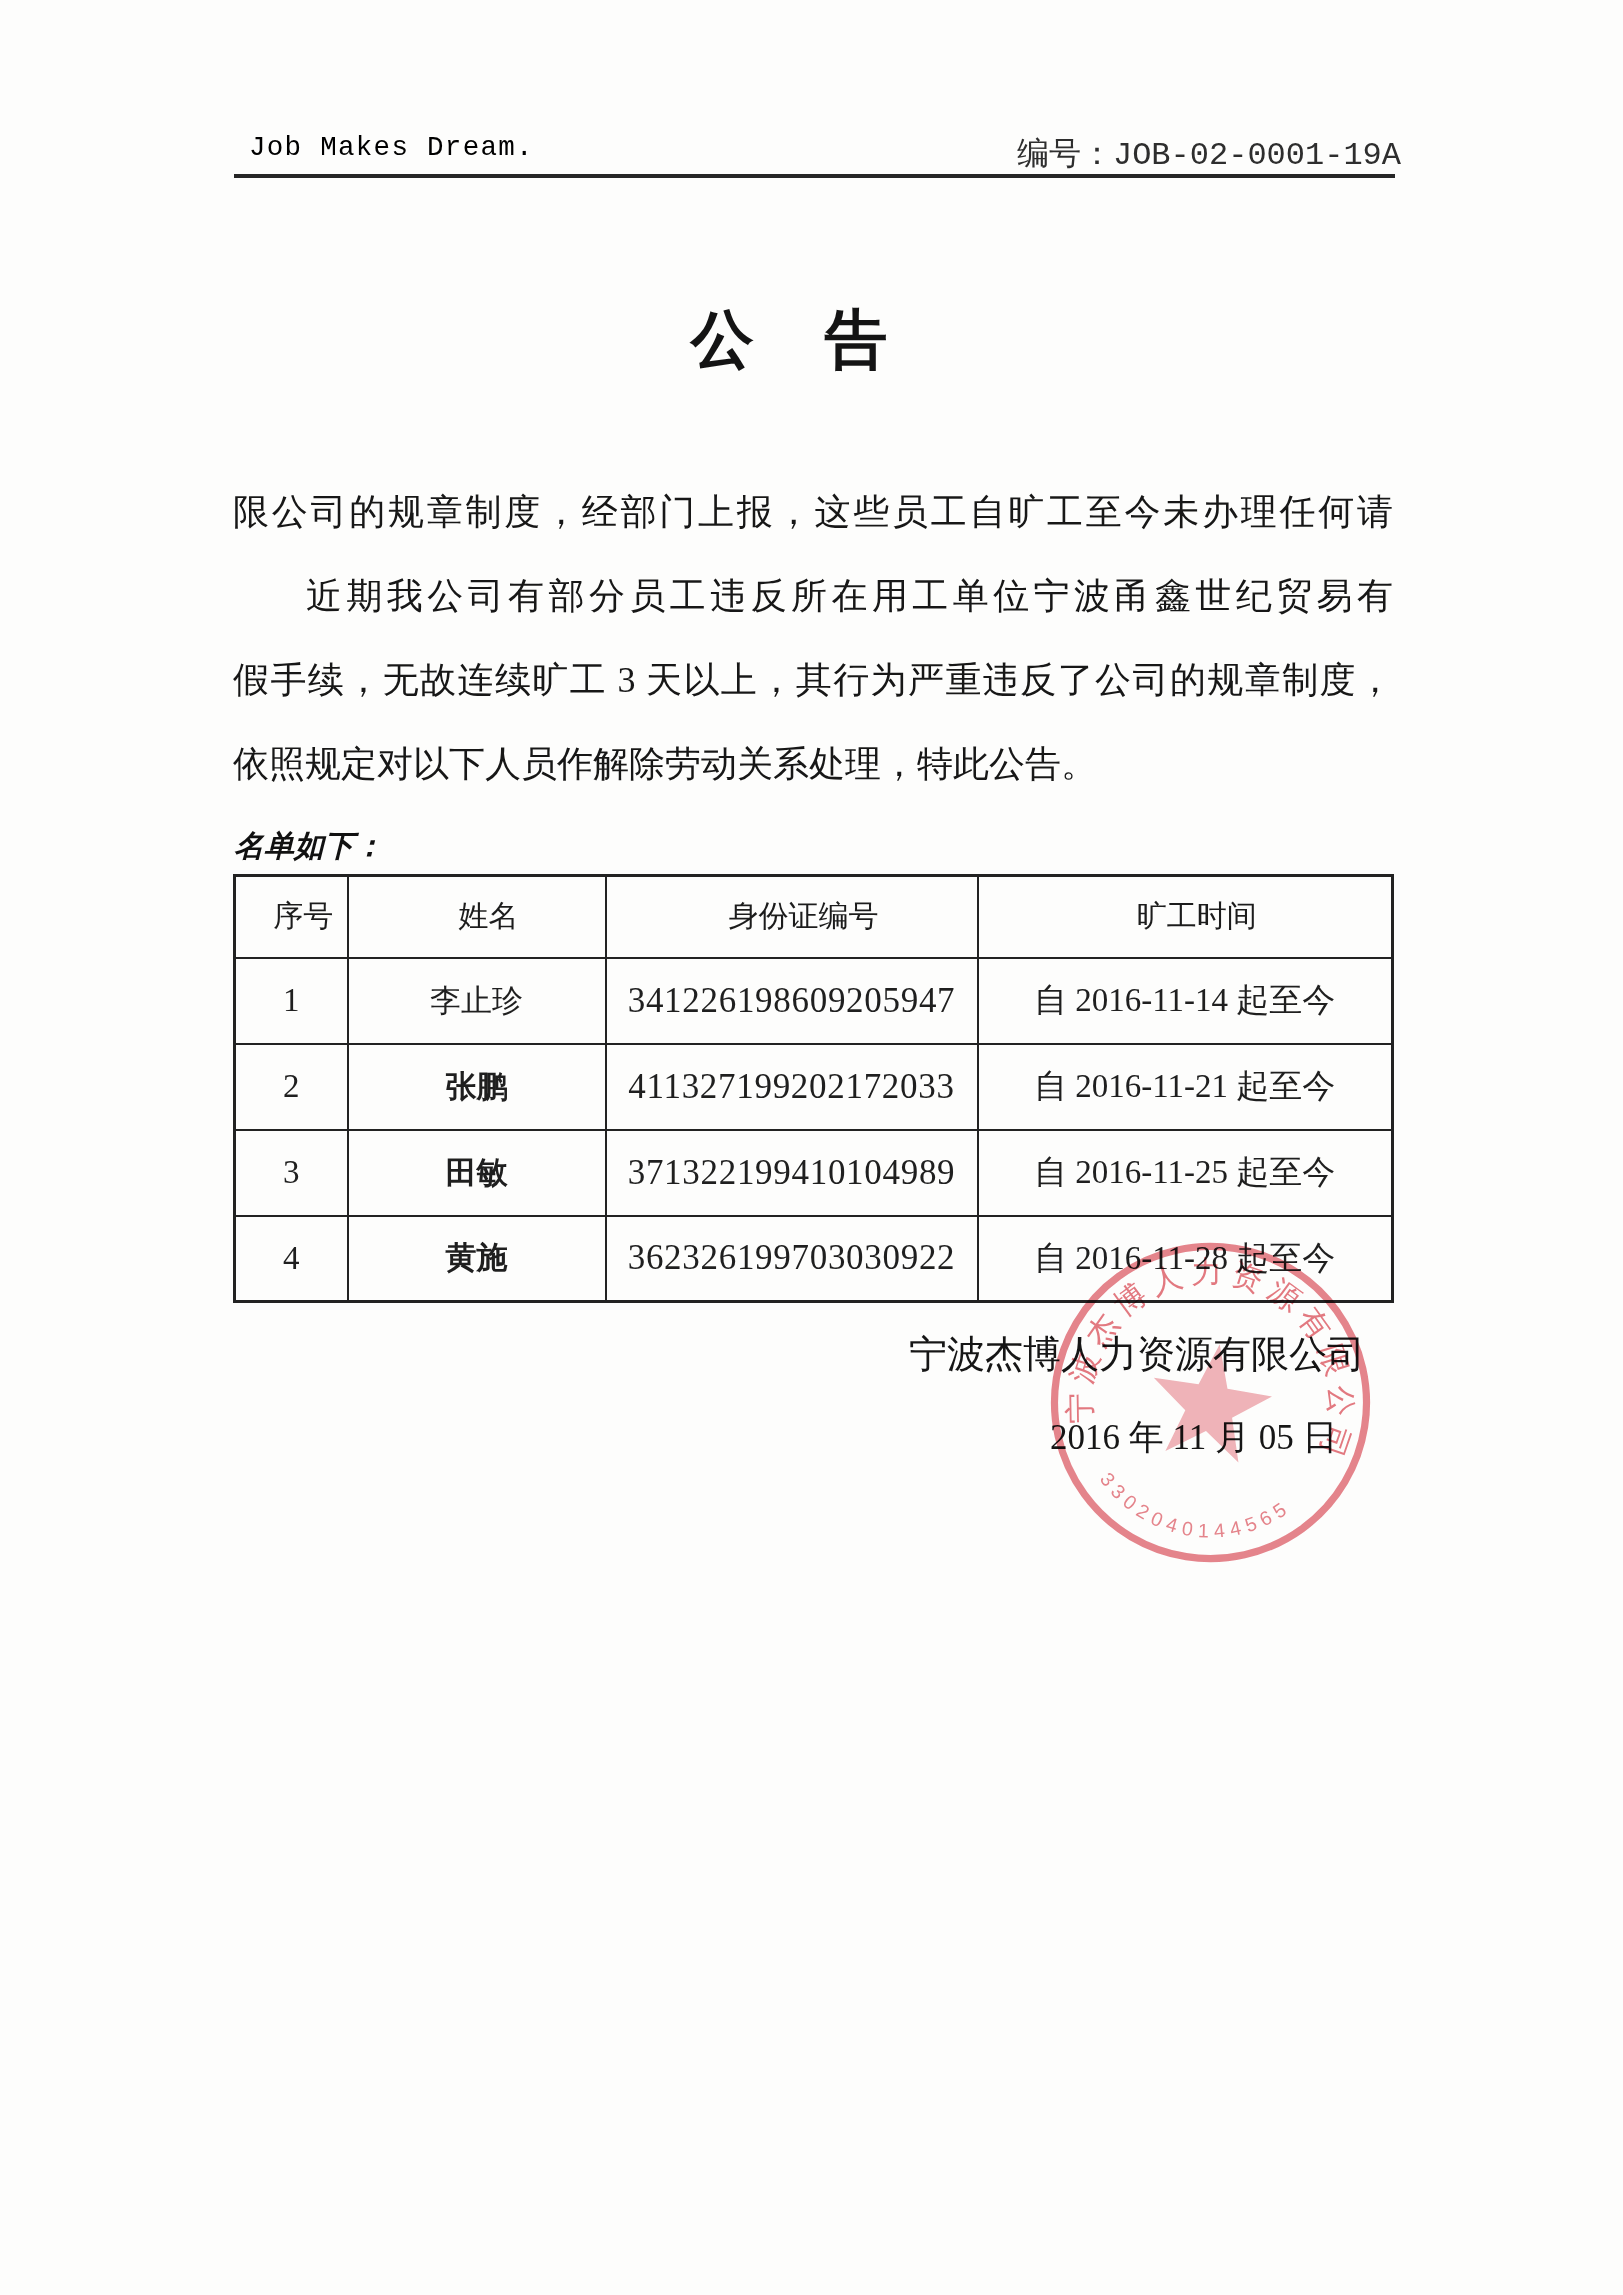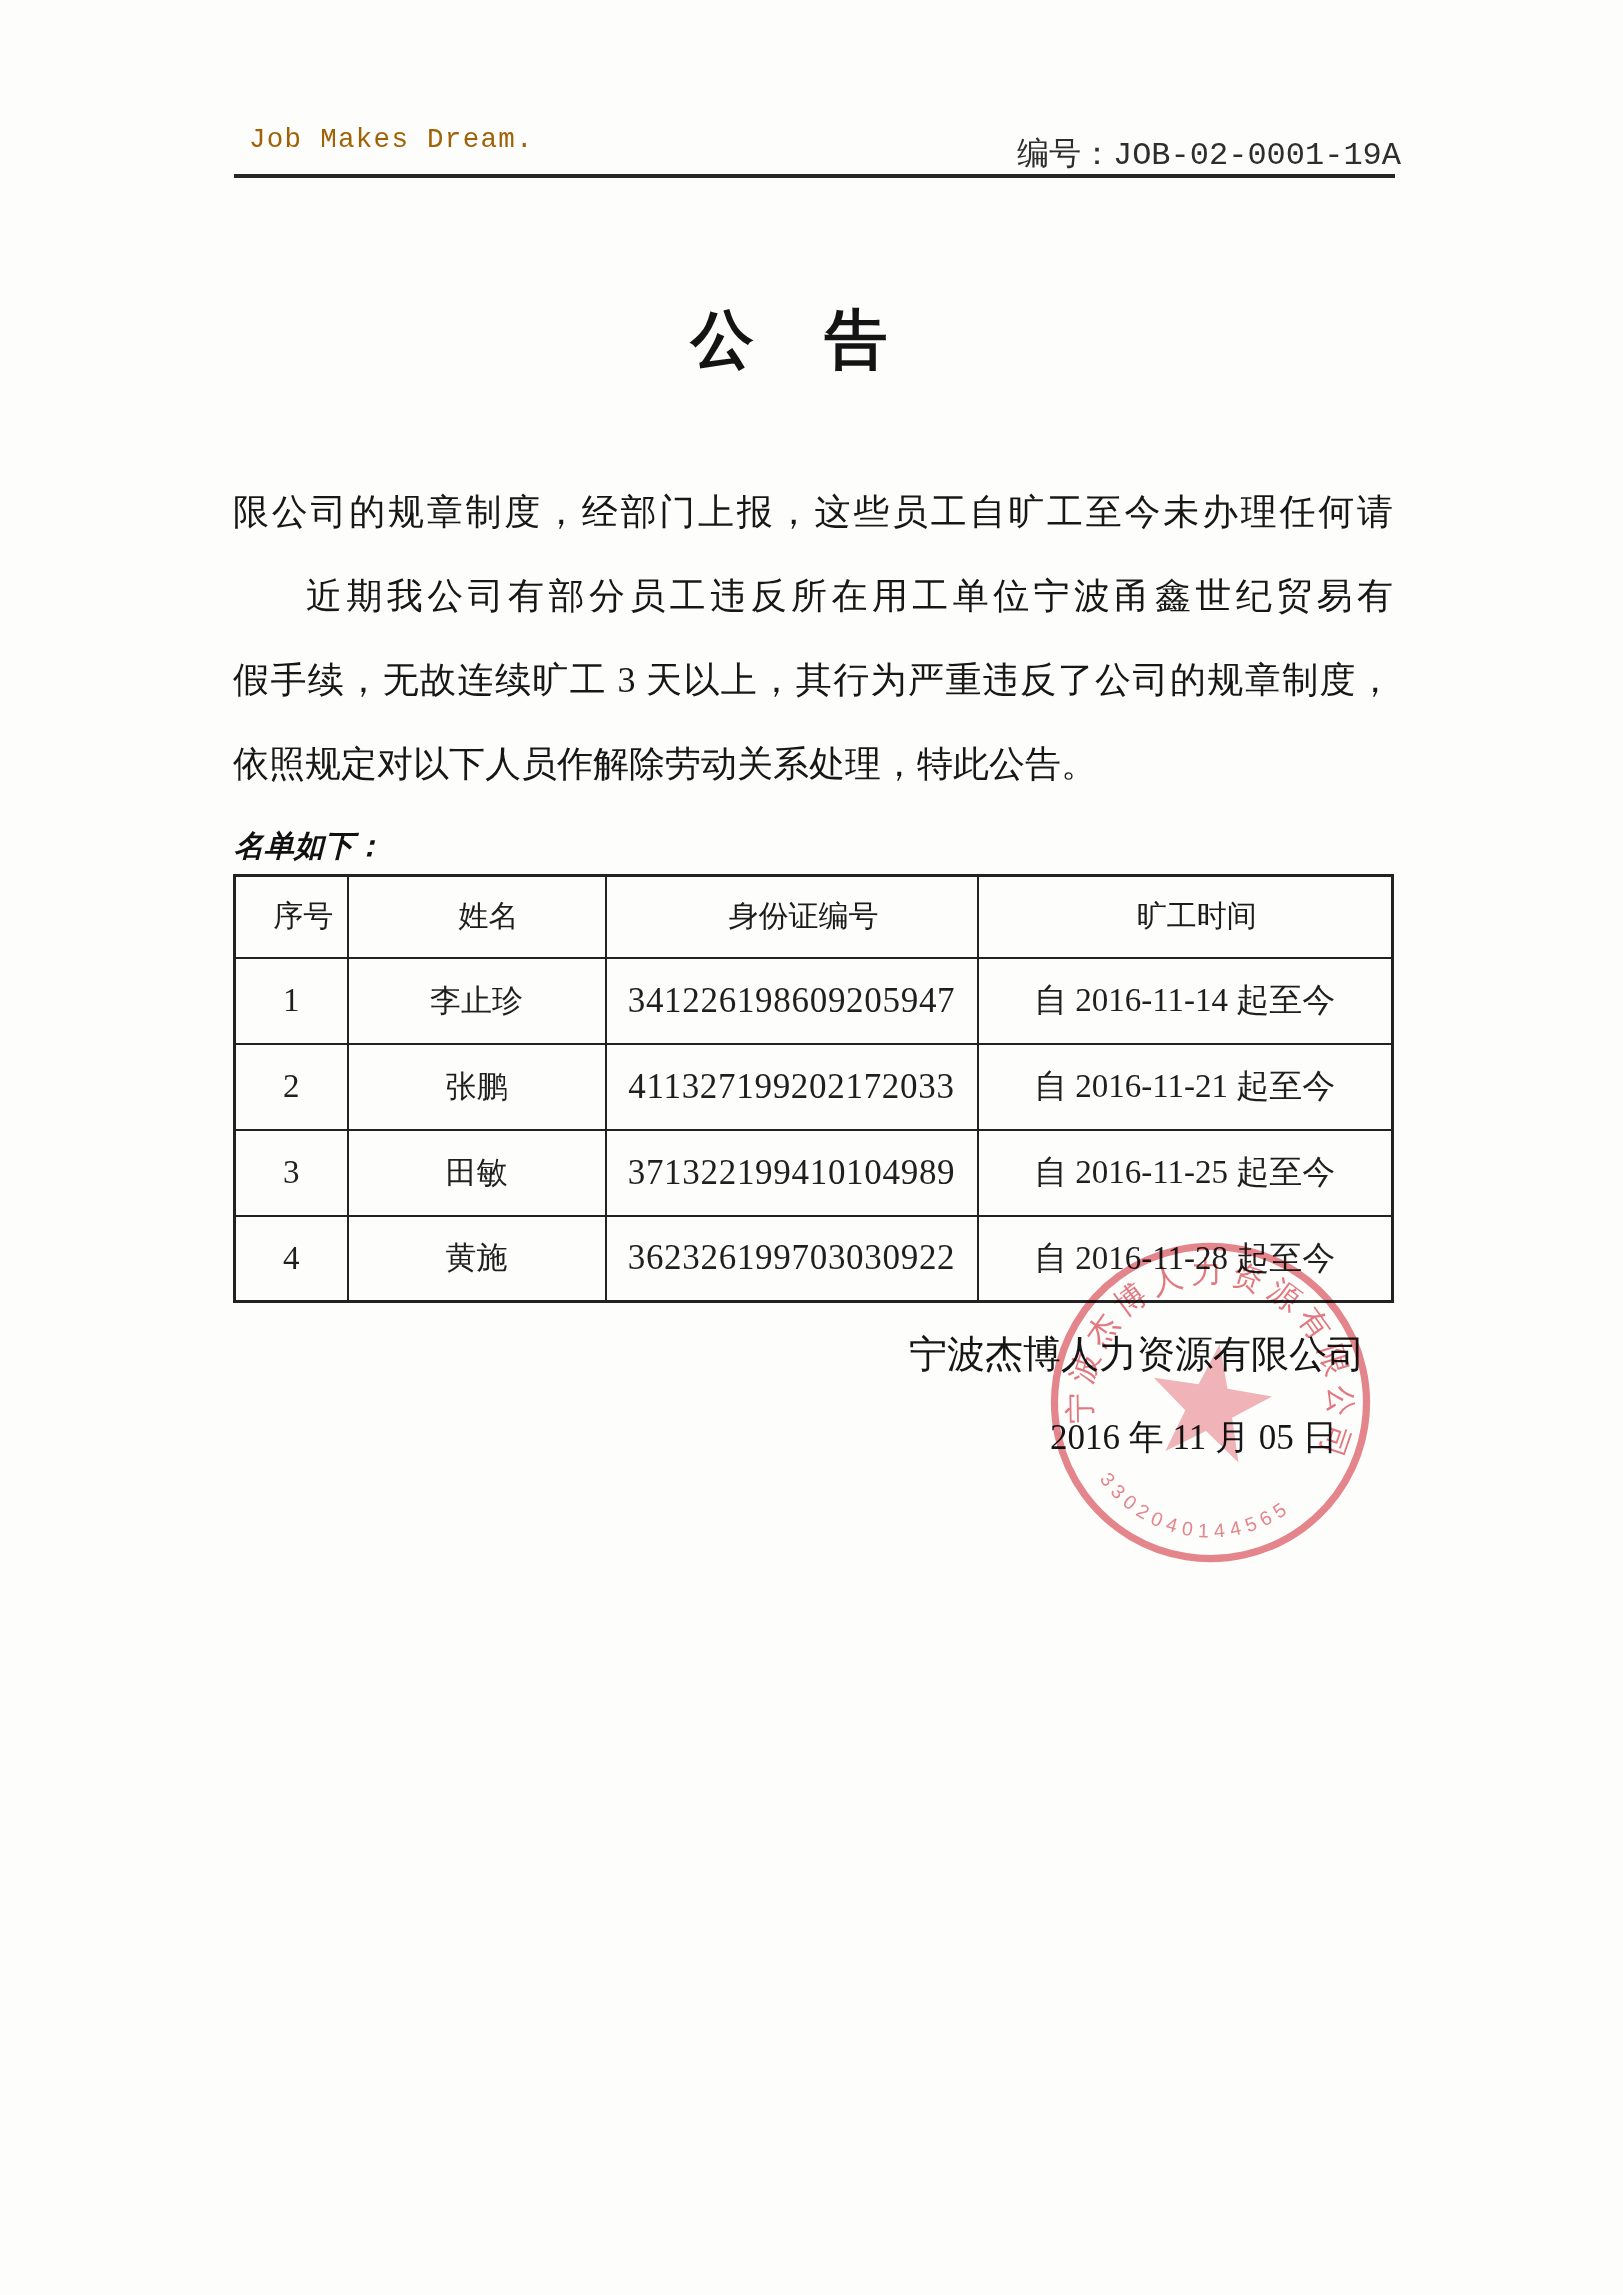--- a/index.html
+++ b/index.html
@@ -3,23 +3,23 @@
 <meta charset="utf-8">
 <style>
   html,body { margin:0; padding:0; background:#e8e8e8; }
   .page {
     position:relative; width:1623px; height:2295px;
     background:#fdfdfc; overflow:hidden;
     font-family:"Liberation Serif","DejaVu Serif",serif; color:#1f1f1f;
   }
   
   .header-left {
-    position:absolute; left:249px; top:124px;
+    position:absolute; left:249px; top:132px;
     font-family:"Liberation Mono","DejaVu Sans Mono",monospace;
-    font-size:27.5px; color:#a16207; letter-spacing:1.3px;
+    font-size:27.5px; color:#000000; letter-spacing:1.3px;
   }
   .header-right {
     position:absolute; right:222px; top:132px;
     font-family:"Liberation Mono","DejaVu Sans Mono",monospace;
     font-size:32px; color:#2e2e2e;
   }
   .header-rule {
     position:absolute; left:234px; top:174px; width:1161px; height:3.9px;
     background:#262626;
   }
@@ -52,21 +52,21 @@
   .roster th, .roster td {
     border:2.6px solid #222; text-align:center; vertical-align:middle;
     padding:0; overflow:hidden; white-space:nowrap;
   }
   .roster thead tr { height:82px; }
   .roster tbody tr { height:86px; }
   .roster th { font-size:30px; font-weight:normal; color:#1c1c1c;padding-left:24px; }
   .cell-no { font-size:33px; }
   .cell-name { font-size:31px;margin-left:32px; }
   .cell-name.name-bold {
-    font-family:"Liberation Sans","DejaVu Sans",sans-serif; font-weight:400;border-radius:28px;
+    font-family:"Liberation Sans","DejaVu Sans",sans-serif; font-weight:700;border-radius:28px;
   }
   .cell-id { font-size:35px; letter-spacing:0.7px; }
   .cell-period { font-size:33px; }
   
   .sig-company { position:absolute; left:909px; top:1329px; font-size:38px; color:#161616; }
   .sig-date    { position:absolute; left:1050px; top:1414px; font-size:35px; color:#161616; }
   
   .stamp {
     position:absolute; left:1044px; top:1236px; width:333px; height:333px;
     transform:rotate(9deg); mix-blend-mode:multiply; opacity:0.92;

